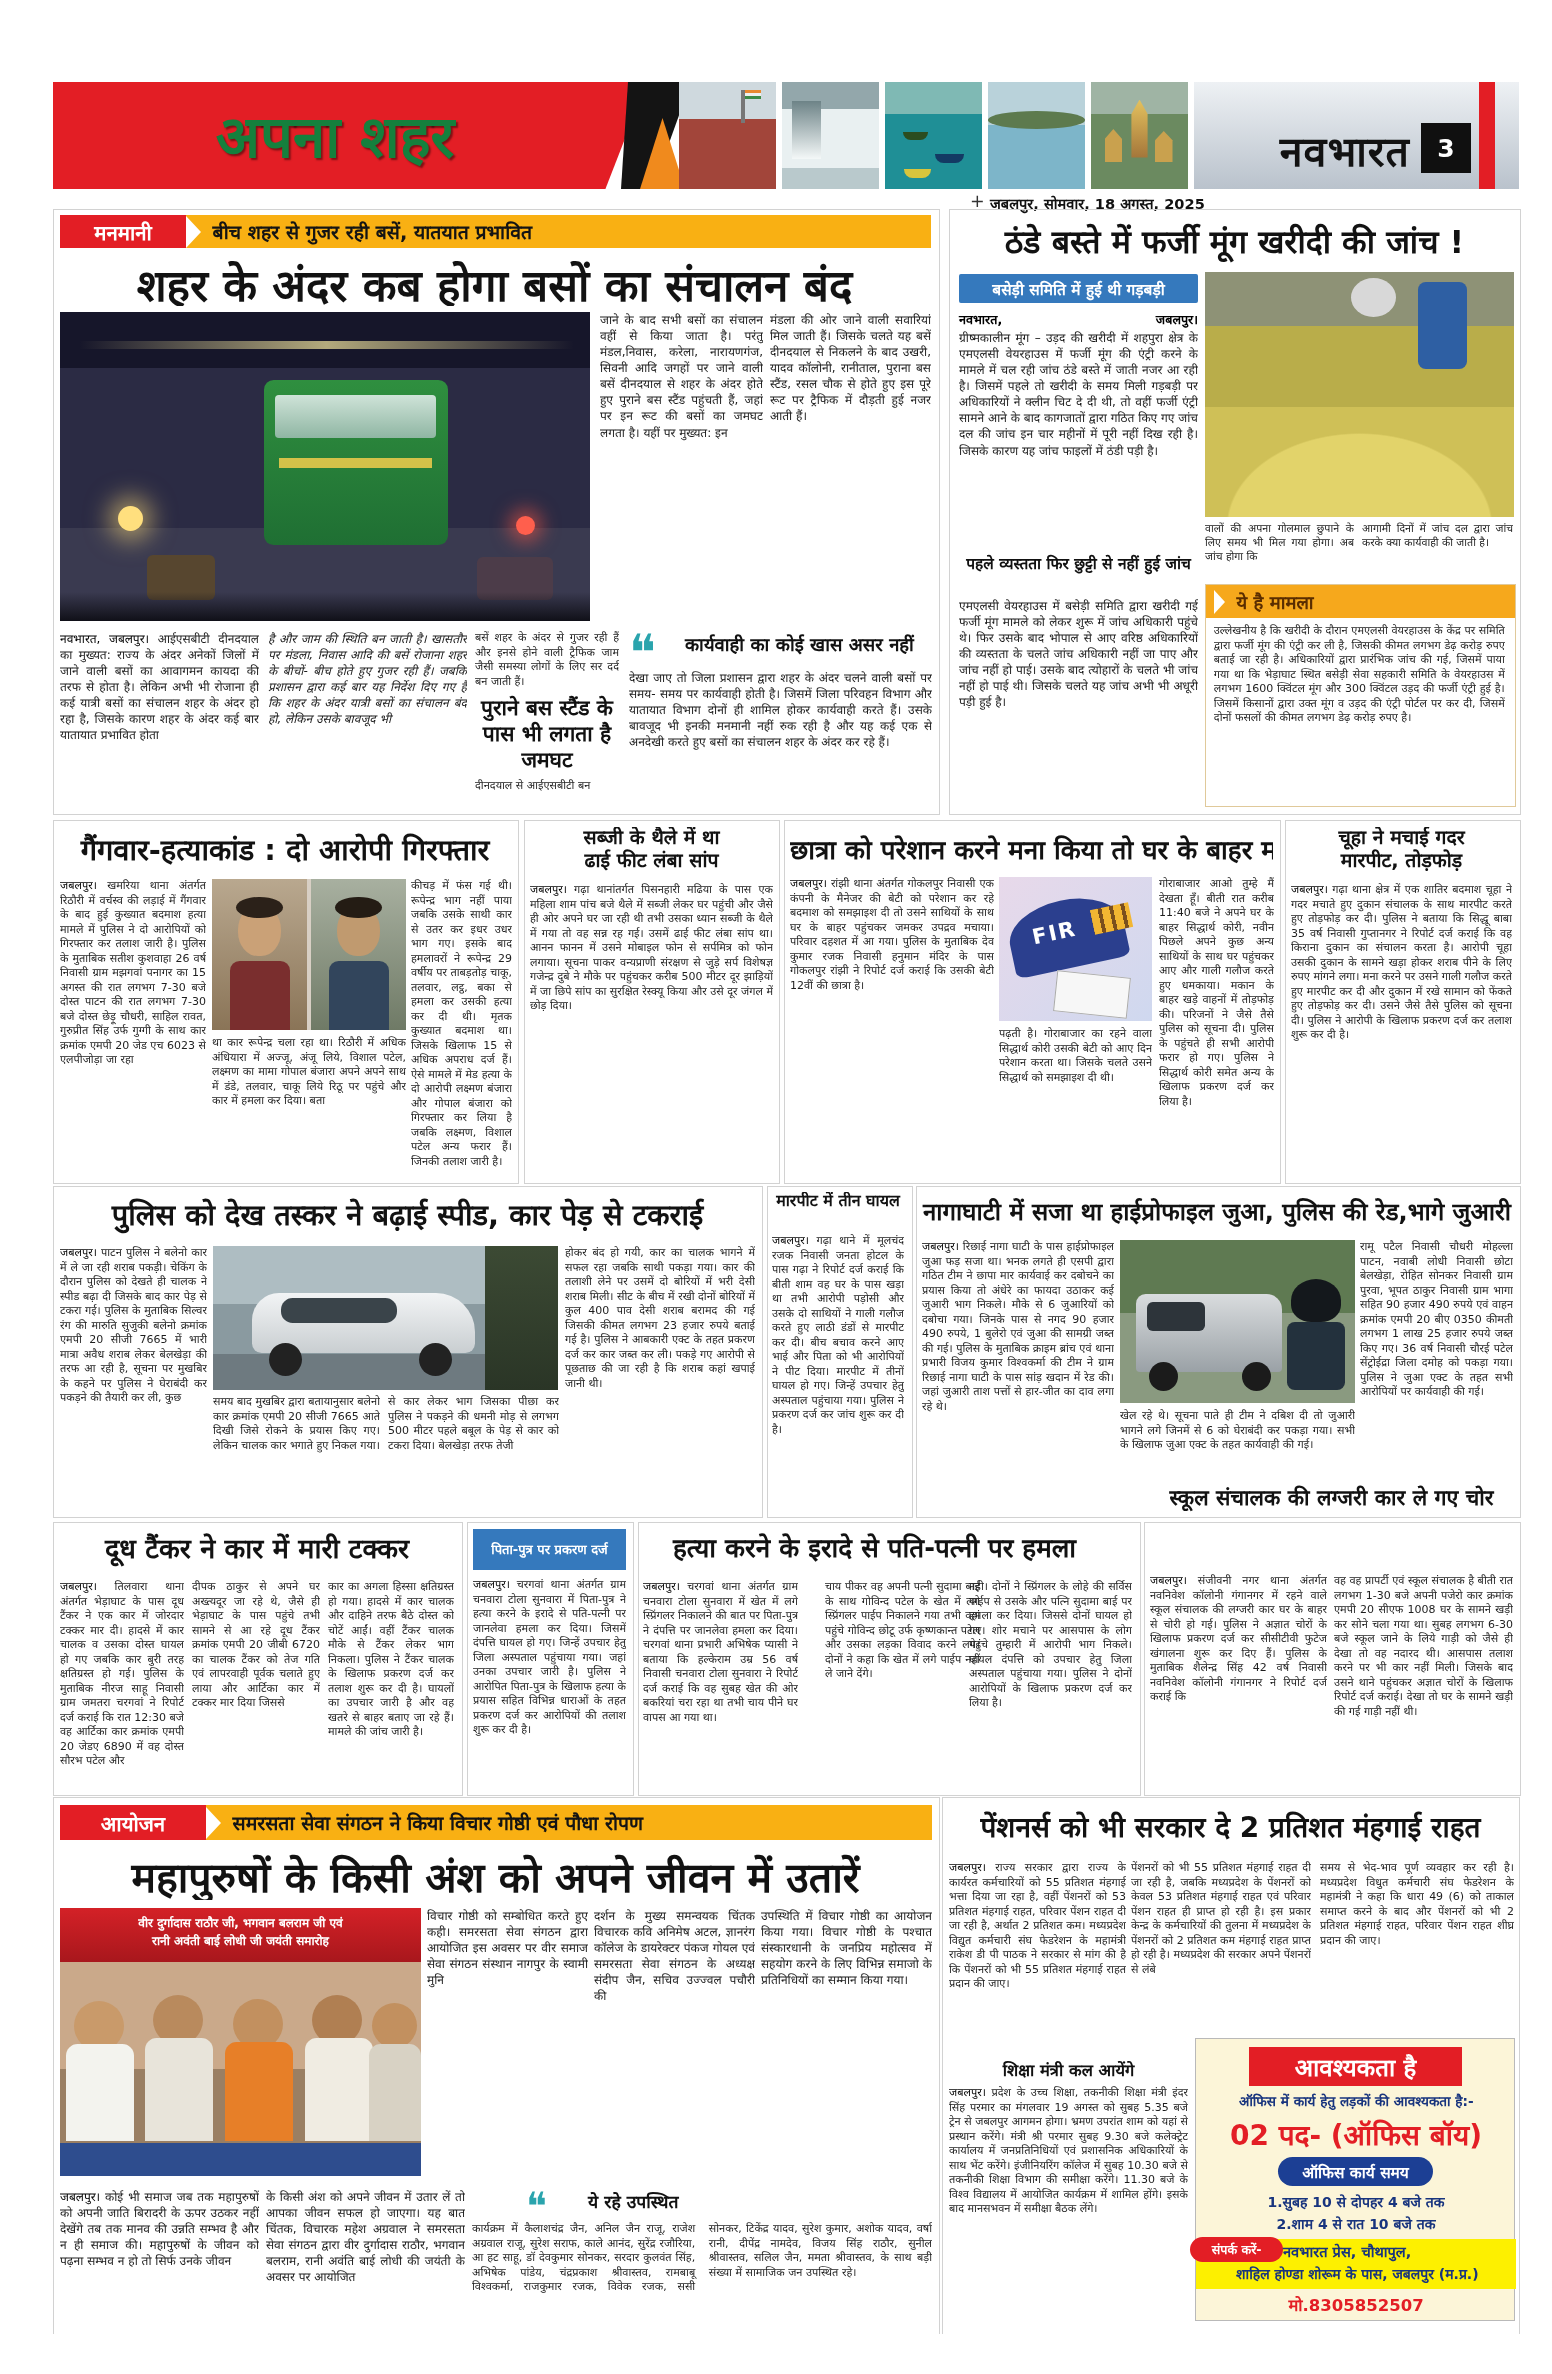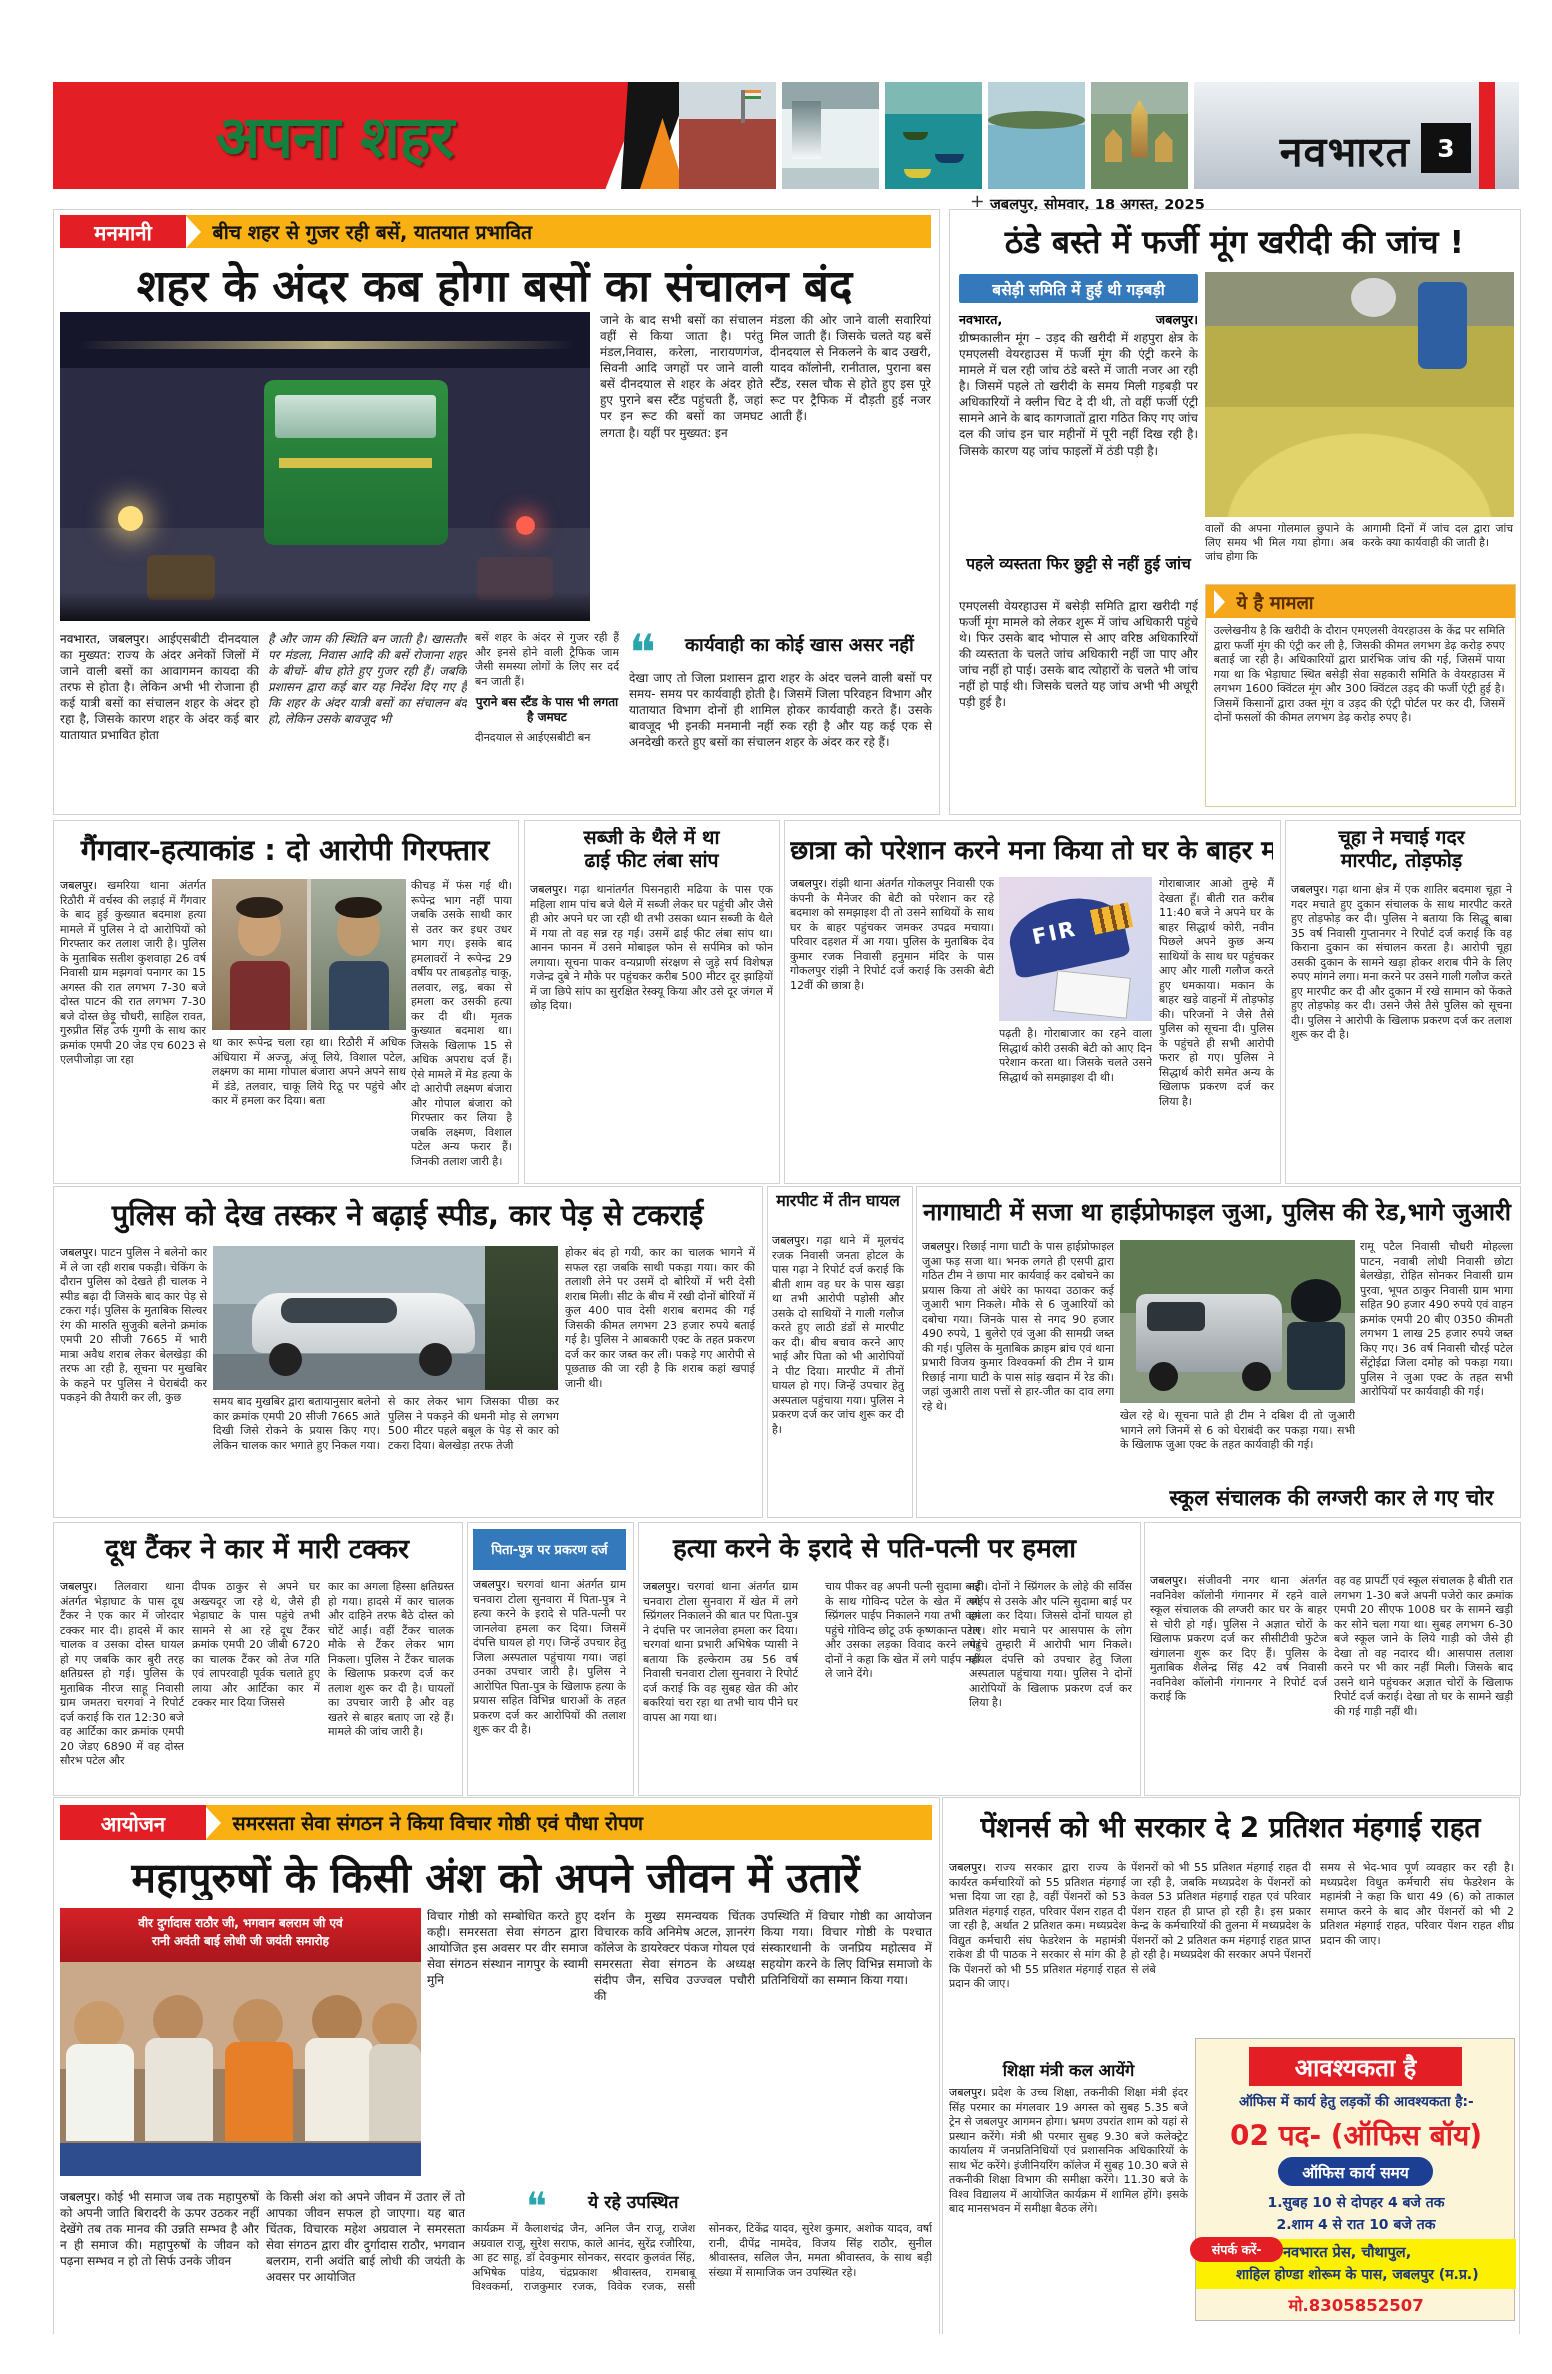--- a/index.html
+++ b/index.html
@@ -79,21 +79,21 @@
     <div class="abs" style="left:87px;top:243px;width:68px;height:45px;background:#57462f;border-radius:5.8px;"></div>
     <div class="abs" style="left:417px;top:245px;width:76px;height:43px;background:#4c3c49;border-radius:5.8px;"></div>
     <div class="abs" style="left:0;bottom:0;width:530px;height:29px;background:linear-gradient(180deg,transparent,#101018);"></div>
   </div>
   <div class="bt abs" style="left:600px;top:312px;width:163px;height:309px;">जाने के बाद सभी बसों का संचालन वहीं से किया जाता है। परंतु मंडल,निवास, करेला, नारायणगंज, सिवनी आदि जगहों पर जाने वाली बसें दीनदयाल से शहर के अंदर होते हुए पुराने बस स्टैंड पहुंचती हैं, जहां पर इन रूट की बसों का जमघट लगता है। यहीं पर मुख्यत: इन</div>
   <div class="bt abs" style="left:770px;top:312px;width:161px;height:309px;">मंडला की ओर जाने वाली सवारियां मिल जाती हैं। जिसके चलते यह बसें दीनदयाल से निकलने के बाद उखरी, यादव कॉलोनी, रानीताल, पुराना बस स्टैंड, रसल चौक से होते हुए इस पूरे रूट पर ट्रैफिक में दौड़ती हुई नजर आती हैं।</div>
   <div class="bt abs" style="left:60px;top:631px;width:199px;height:177px;"><b class="byl">नवभारत, जबलपुर।</b> <span>आईएसबीटी दीनदयाल का मुख्यत: राज्य के अंदर अनेकों जिलों में जाने वाली बसों का आवागमन कायदा की तरफ से होता है। लेकिन अभी भी रोजाना ही कई यात्री बसों का संचालन शहर के अंदर हो रहा है, जिसके कारण शहर के अंदर कई बार यातायात प्रभावित होता</span></div>
   <div class="bt abs" style="left:268px;top:631px;width:199px;height:177px;font-style:italic;">है और जाम की स्थिति बन जाती है। खासतौर पर मंडला, निवास आदि की बसें रोजाना शहर के बीचों- बीच होते हुए गुजर रही हैं। जबकि प्रशासन द्वारा कई बार यह निर्देश दिए गए हैं कि शहर के अंदर यात्री बसों का संचालन बंद हो, लेकिन उसके बावजूद भी</div>
   <div class="abs" style="left:475px;top:631px;width:144px;height:177px;overflow:hidden;">
     <div class="bts">बसें शहर के अंदर से गुजर रही हैं और इनसे होने वाली ट्रैफिक जाम जैसी समस्या लोगों के लिए सर दर्द बन जाती हैं।</div>
-    <div class="subh" style="font-size:12px;margin:5.8px 0;">पुराने बस स्टैंड के पास भी लगता है जमघट</div>
+    <div class="subh" style="font-size:21px;margin:5.8px 0;">पुराने बस स्टैंड के पास भी लगता है जमघट</div>
     <div class="bts">दीनदयाल से आईएसबीटी बन</div>
   </div>
   <div class="abs" style="left:629px;top:627px;width:303px;height:182px;overflow:hidden;">
     <span class="qmark" style="position:absolute;left:0;top:5.8px;">❝</span>
     <div style="position:absolute;left:56px;top:3.9px;width:243px;font-size:18.4px;font-weight:bold;color:#111;">कार्यवाही का कोई खास असर नहीं</div>
     <div class="bt" style="position:absolute;left:0;top:43px;width:303px;height:138px;">देखा जाए तो जिला प्रशासन द्वारा शहर के अंदर चलने वाली बसों पर समय- समय पर कार्यवाही होती है। जिसमें जिला परिवहन विभाग और यातायात विभाग दोनों ही शामिल होकर कार्यवाही करते हैं। उसके बावजूद भी इनकी मनमानी नहीं रुक रही है और यह कई एक से अनदेखी करते हुए बसों का संचालन शहर के अंदर कर रहे हैं।</div>
   </div>
 
   <div class="box" style="left:949px;top:209px;width:570px;height:604px;"></div>
   <div class="hl" style="position:absolute;left:957px;top:219px;width:555px;height:47px;font-size:32px;">ठंडे बस्ते में फर्जी मूंग खरीदी की जांच !</div>

